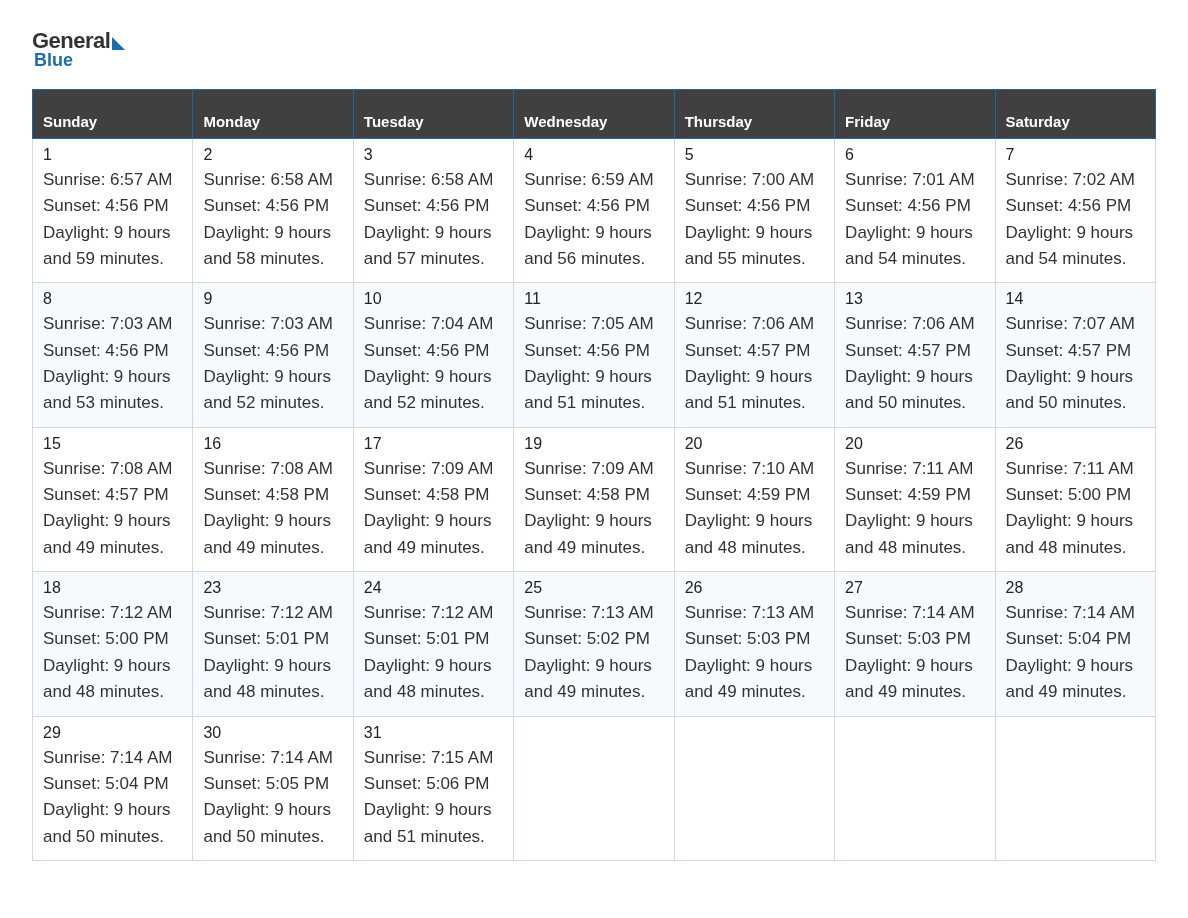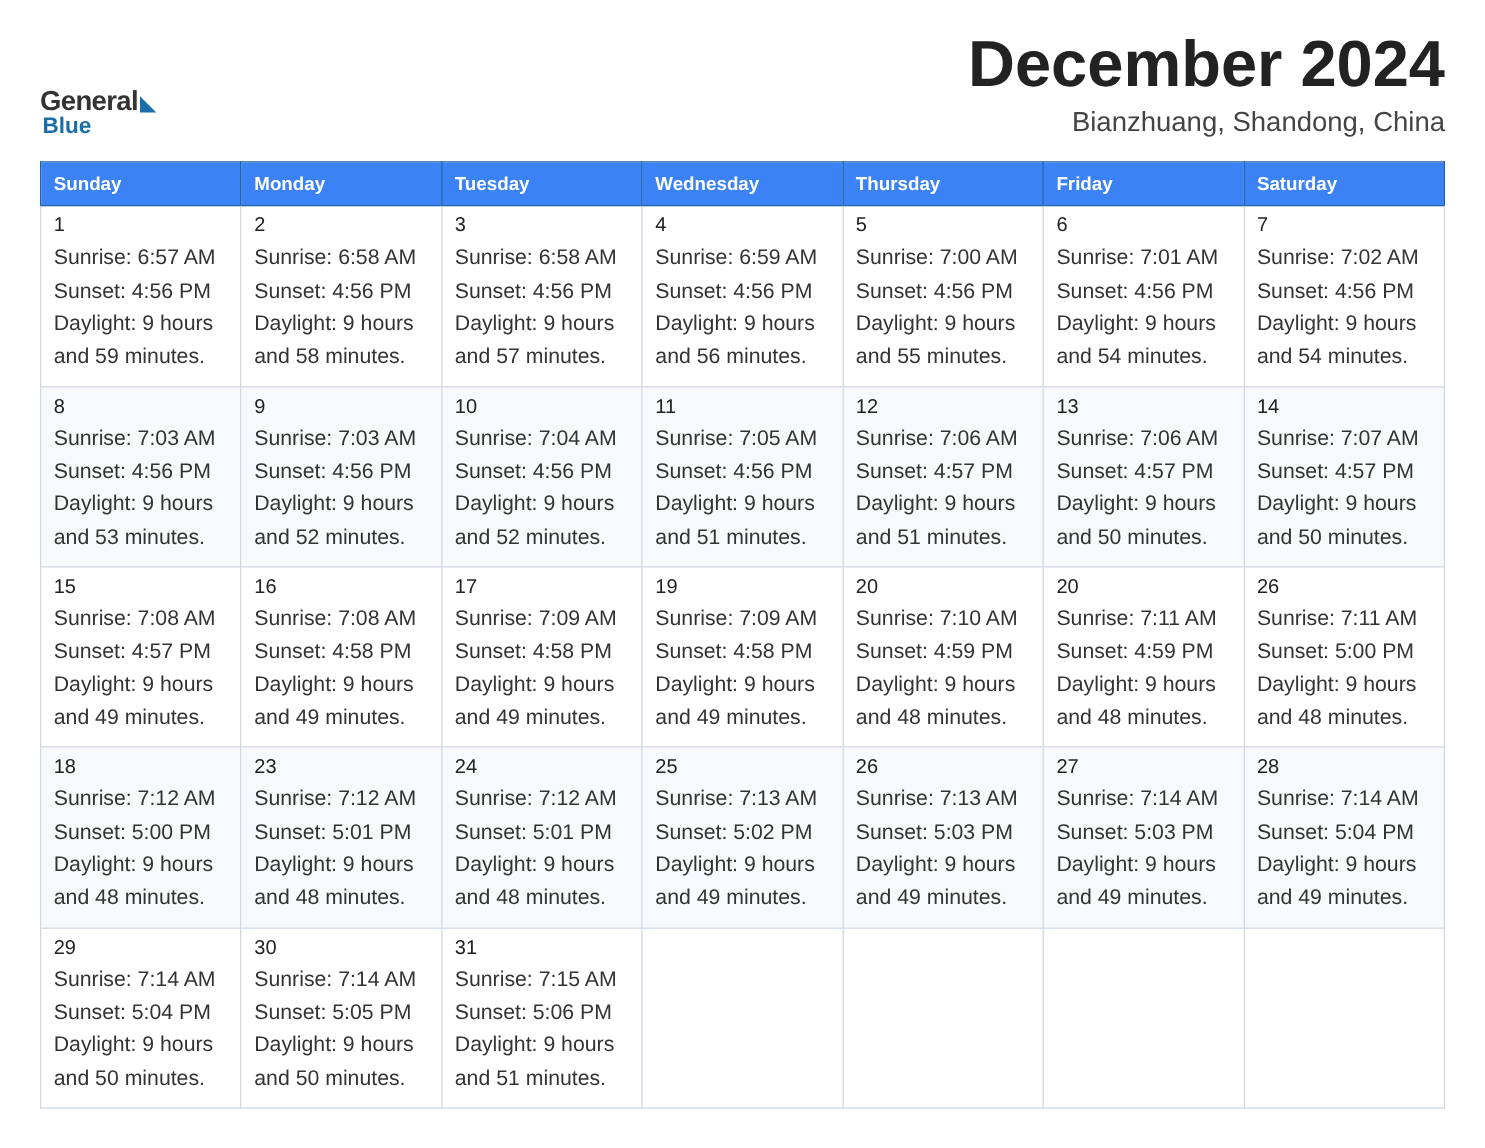--- a/index.html
+++ b/index.html
@@ -6,21 +6,21 @@
     body {
       font-family: Arial, Helvetica, sans-serif;
       background: #fff;
       padding: 24px 32px;
       width: 1188px;
       min-height: 918px;
     }
     .header {
       display: flex;
       justify-content: space-between;
-      align-items: flex-end;
+      align-items: center;
       margin-bottom: 18px;
     }
     .logo {
       display: flex;
       flex-direction: column;
       align-items: flex-start;
       padding-top: 4px;
     }
     .logo-top {
       display: flex;
@@ -61,25 +61,25 @@
       font-size: 22px;
       color: #444;
       margin-top: 4px;
     }
     table {
       width: 100%;
       border-collapse: collapse;
       table-layout: fixed;
     }
     thead tr th {
-      background: #3b82f6;
+      background: #404040;
       color: #fff;
       font-size: 15px;
       font-weight: bold;
-      padding: 9px 10px 8px 10px;
+      padding: 23px 10px 8px 10px;
       text-align: left;
       border: 1px solid #2266a0;
     }
     tbody tr td {
       vertical-align: top;
       padding: 7px 10px 10px 10px;
       border: 1px solid #d0d8e4;
       font-size: 13px;
       color: #222;
       min-height: 90px;
@@ -107,24 +107,20 @@
 </head>
 <body>
 
 <div class="header">
   <div class="logo">
     <div class="logo-top">
       <span class="logo-general">General</span>
       <div class="logo-triangle"></div>
     </div>
     <span class="logo-blue">Blue</span>
-  </div>
-  <div class="title-block">
-    <div class="title-month">December 2024</div>
-    <div class="title-location">Bianzhuang, Shandong, China</div>
   </div>
 </div>
 
 <table>
   <thead>
     <tr>
     <th>Sunday</th>
         <th>Monday</th>
         <th>Tuesday</th>
         <th>Wednesday</th>

